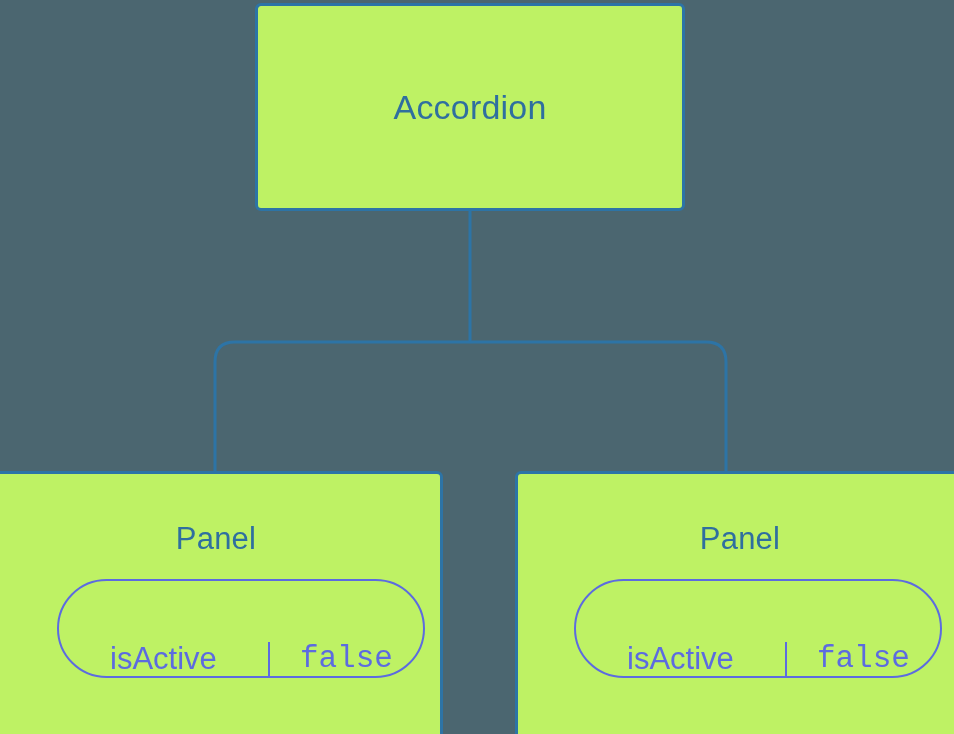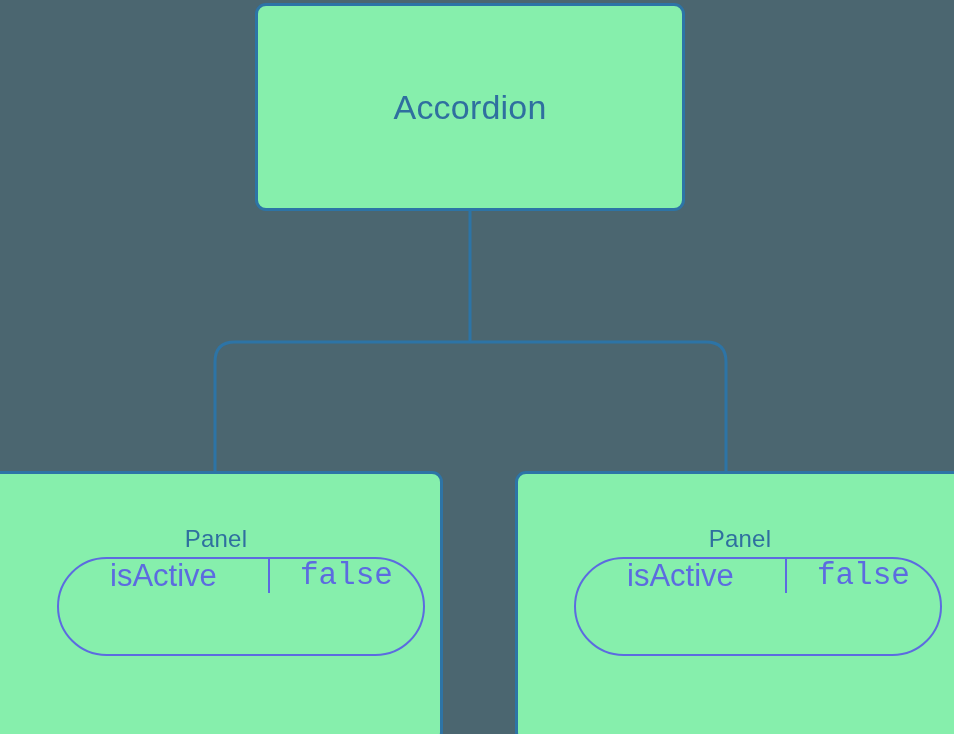--- a/index.html
+++ b/index.html
@@ -25,23 +25,23 @@
     top: 0;
     width: 954px;
     height: 734px;
     z-index: 1;
     pointer-events: none;
   }
   
   .node {
     position: absolute;
     z-index: 2;
-    background: #86efac;
+    background: #bef264;
     border: 3px solid #2d74a6;
-    border-radius: 11px;
+    border-radius: 6px;
     box-sizing: border-box;
     display: flex;
     flex-direction: column;
     align-items: center;
   }
   .node-title {
     color: #2f6f9f;
     font-weight: 400;
     letter-spacing: 0.2px;
     white-space: nowrap;
@@ -68,31 +68,32 @@
     left: -11px;
     top: 471px;
     width: 454px;
   }
   #node-panel-right {
     left: 515px;
     top: 471px;
     width: 450px;
   }
   .panel-node .node-title {
-    font-size: 24px;
+    font-size: 31px;
     line-height: 36px;
   }
   
   .state-pill {
+    margin-top: 22px;
     height: 99px;
     border: 2px solid #5c6be0;
     border-radius: 52px;
     box-sizing: border-box;
     display: flex;
-    align-items: flex-start;
+    align-items: flex-end;
     background: transparent;
   }
   .state-key,
   .state-value {
     display: flex;
     align-items: center;
     justify-content: center;
     color: #5c6be0;
     font-size: 31px;
     line-height: 34px;

